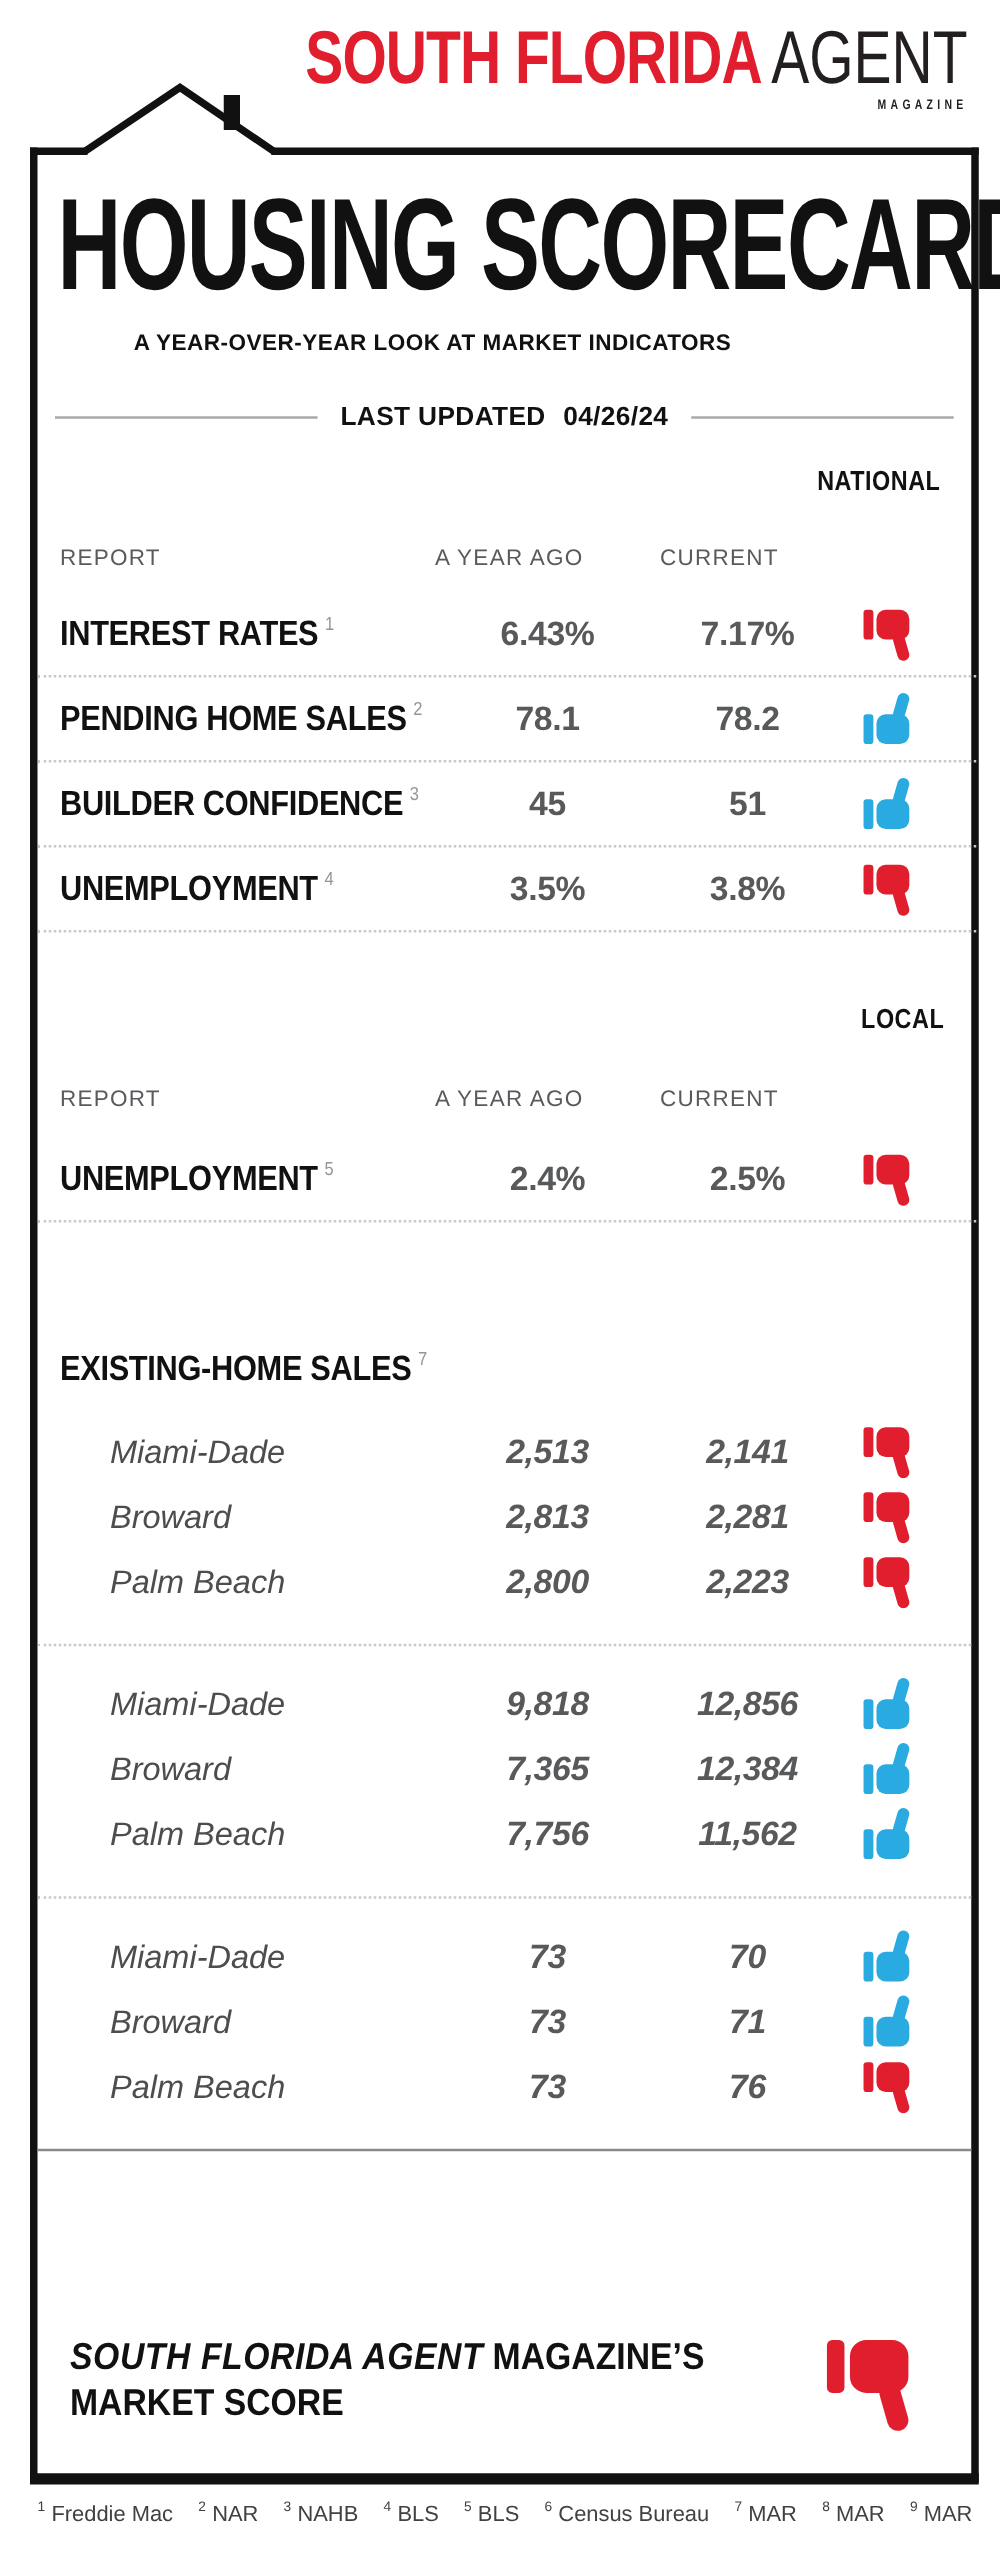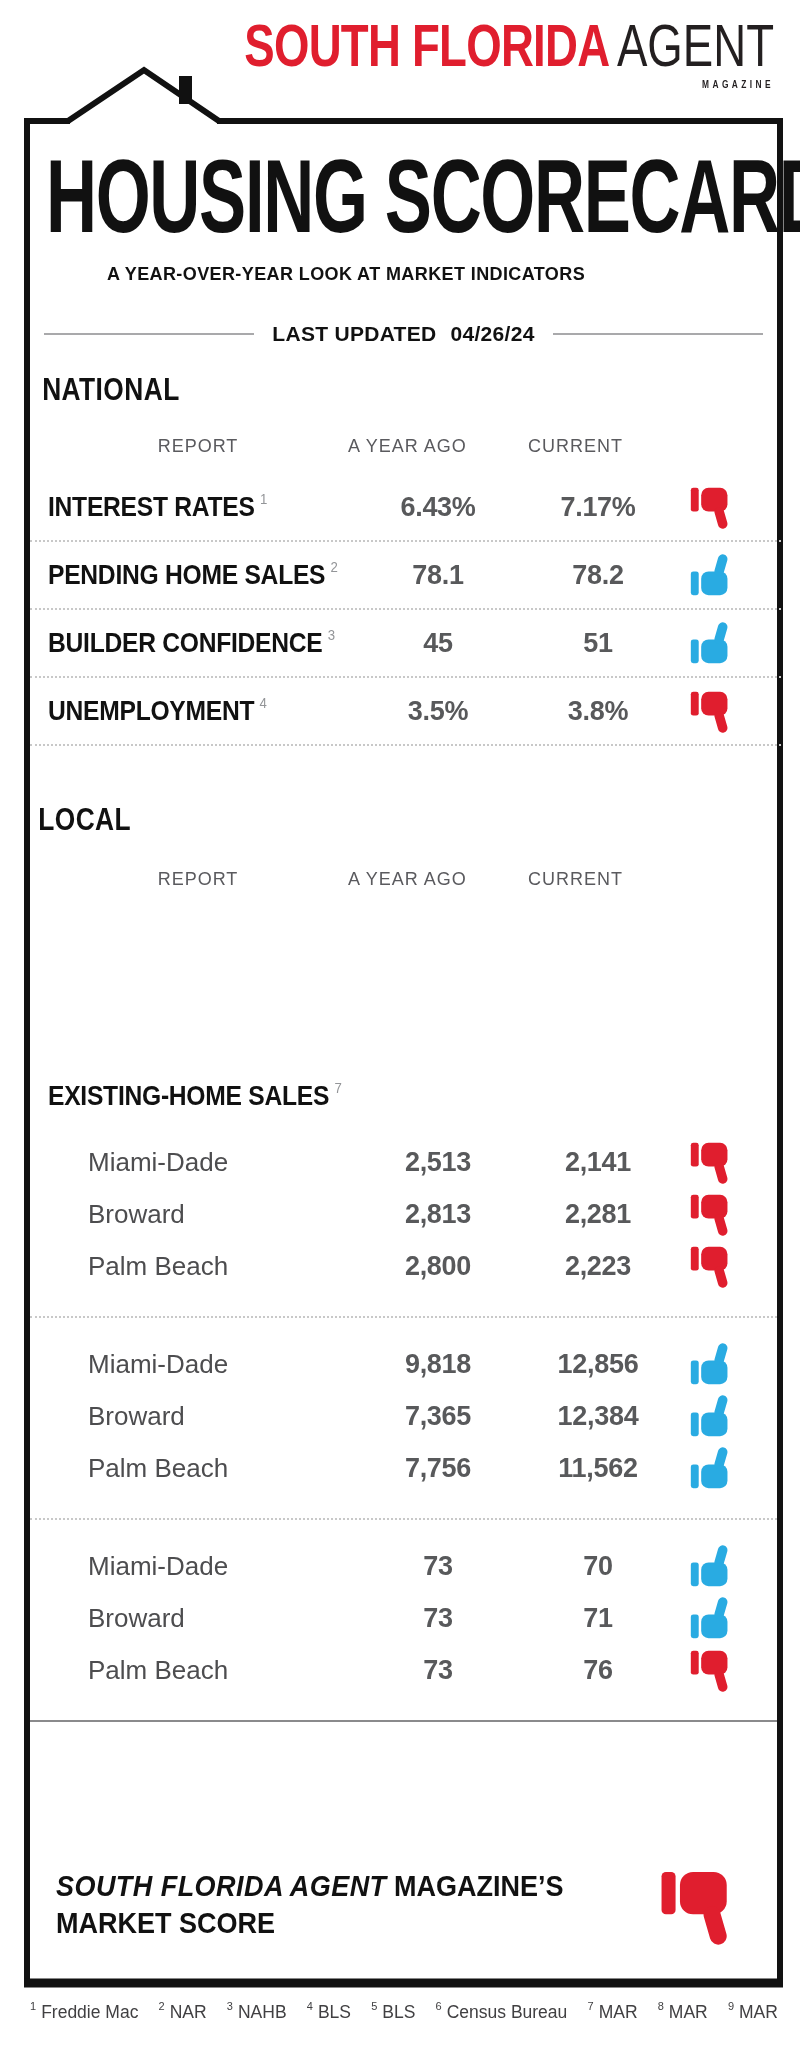--- a/index.html
+++ b/index.html
@@ -32,28 +32,28 @@
   .title{position:absolute;left:46px;top:144px;font-size:104px;font-weight:800;line-height:1;
     letter-spacing:-2px;transform:scaleX(0.68);transform-origin:top left;white-space:nowrap;}
   .subtitle{position:absolute;left:30px;top:264px;width:632px;text-align:center;
     font-size:18px;font-weight:700;letter-spacing:0.4px;}
   .updated{position:absolute;left:44px;top:322px;width:719px;display:flex;align-items:center;}
   .updated .rule{flex:1;border-top:2px solid #A9A9AB;}
   .updated .txt{font-size:21px;font-weight:700;white-space:nowrap;padding:0 18px;letter-spacing:0.3px;}
   .updated .date{margin-left:14px;}
 
   
-  .sec-heading{position:absolute;left:30px;width:747px;text-align:left;font-size:31px;
+  .sec-heading{position:absolute;left:14px;width:747px;text-align:right;font-size:22px;
     font-weight:800;letter-spacing:0.5px;}
   .sec-heading>span{display:inline-block;transform:scaleX(0.85);transform-origin:center;}
 
   .cols{position:absolute;left:30px;width:747px;display:grid;
     grid-template-columns:300px 180px 140px 89px;padding:0 20px 0 18px;
     font-size:18px;color:var(--hdr);letter-spacing:1px;}
-  .cols .c0{text-align:center;}
+  .cols .c0{text-align:left;}
   .cols .c1,.cols .c2{}
 
   .rows{position:absolute;left:30px;width:751px;}
   .row{display:grid;grid-template-columns:300px 180px 140px 89px;align-items:center;
     height:68px;padding:0 20px 0 18px;border-bottom:2px dotted var(--dot);}
   .row .lbl{font-size:28px;font-weight:800;white-space:nowrap;transform:scaleX(0.88);
     transform-origin:center left;letter-spacing:-0.3px;}
   .row .lbl sup,.grp-h sup{font-size:15px;font-weight:400;color:#939598;margin-left:6px;
     position:relative;top:-2px;}
   .val{font-size:27px;font-weight:700;color:var(--val);text-align:center;letter-spacing:-0.3px;}
@@ -64,21 +64,21 @@
   [data-trend="down"]{color:var(--red);}
   [data-trend="down"] svg{transform:scaleY(-1);}
 
   
   .groups{position:absolute;left:30px;top:1046px;width:747px;}
   .group{border-bottom:2px dotted var(--dot);}
   .group.solid-end{border-bottom:2px solid #8A8A8C;}
   .grp-h{padding:23px 0 0 18px;font-size:28px;font-weight:800;line-height:32px;white-space:nowrap;}
   .grp-h>span.t{display:inline-block;transform:scaleX(0.88);transform-origin:center left;letter-spacing:-0.3px;}
   .g1 .grp-h{padding-top:28px;}
-  .subrows{margin-top:20px;padding-bottom:24px;}
+  .subrows{margin-top:20px;padding-bottom:24px;font-style:italic;}
   .g1 .subrows{margin-top:24px;}
   .subrow{display:grid;grid-template-columns:300px 180px 140px 89px;align-items:center;
     height:52px;padding:0 20px 0 18px;}
   .subrow .slbl{font-size:26px;color:var(--sub);padding-left:40px;white-space:nowrap;}
 
   
   .market{position:absolute;left:30px;top:1827px;width:747px;height:152px;}
   .market .text{position:absolute;left:26px;top:40px;font-size:30px;font-weight:800;
     line-height:37px;transform:scaleX(0.9);transform-origin:top left;white-space:nowrap;}
   .market .brand{font-style:italic;letter-spacing:0.5px;}
@@ -194,20 +194,30 @@
   </div>
 
   <div class="cols" style="top:869px">
     <span class="c0">REPORT</span>
     <span class="c1">A YEAR AGO</span>
     <span class="c2">CURRENT</span>
     <span></span>
   </div>
 
   <div class="rows" style="top:910px">
+    <div class="row">
+      <span class="lbl"><span>UNEMPLOYMENT</span><sup>5</sup></span>
+      <span class="val">2.4%</span>
+      <span class="val">2.5%</span>
+      <span class="thumb" data-trend="down">
+          <svg>
+            <use href="#thumb-shape"></use>
+          </svg>
+        </span>
+    </div>
   </div>
 
   <div class="groups">
 
     <div class="group g1">
       <div class="grp-h"><span class="t"><span>EXISTING-HOME SALES</span><sup>7</sup></span></div>
       <div class="subrows">
         <div class="subrow">
           <span class="slbl">Miami-Dade</span>
           <span class="val">2,513</span>

